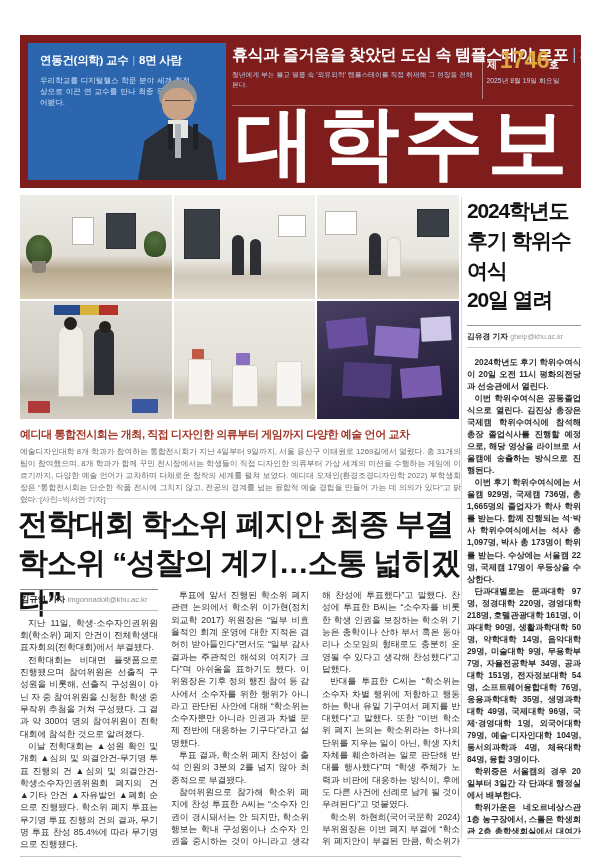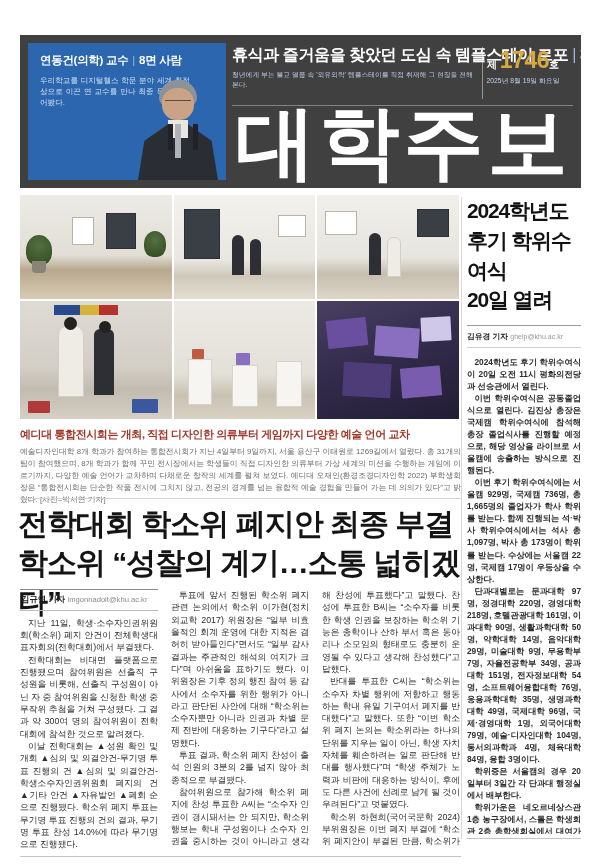--- a/index.html
+++ b/index.html
@@ -1,20 +1,20 @@
 <!DOCTYPE html>
 <html><head>
 <meta charset="utf-8">
 <style>
   html,body{margin:0;padding:0;}
   body{width:601px;height:866px;background:#ffffff;font-family:"Liberation Sans",sans-serif;}
   .page{position:relative;width:601px;height:866px;background:#fff;overflow:hidden;}
 
   
-  .band{position:absolute;left:20px;top:35px;width:561px;height:153px;background:#404040;}
+  .band{position:absolute;left:20px;top:35px;width:561px;height:153px;background:#7f1d1d;}
   .teaser-left{position:absolute;left:8px;top:8px;width:198px;height:137px;background:#2b66af;overflow:hidden;}
   .tl-title{position:absolute;left:12px;top:10px;color:#fff;font-size:11.5px;font-weight:bold;letter-spacing:-0.3px;white-space:nowrap;}
   .tl-title .pageref{font-weight:bold;}
   .tl-sep{color:#9db9dd;font-weight:normal;padding:0 4px;}
   .tl-body{position:absolute;left:12px;top:32px;width:150px;color:#cfe0f2;font-size:7.6px;line-height:1.45;text-align:justify;}
   
   .portrait{position:absolute;right:2px;bottom:0;width:92px;height:102px;}
   .p-hair{position:absolute;left:27px;top:2px;width:38px;height:26px;background:#8d9296;border-radius:18px 18px 8px 8px;}
   .p-face{position:absolute;left:30px;top:10px;width:32px;height:32px;background:#caa386;border-radius:46%;}
   .p-glasses{position:absolute;left:33px;top:22px;width:26px;height:7px;border-top:1.5px solid #5a4b40;}
@@ -182,21 +182,21 @@
   <div class="headline">전학대회 학소위 폐지안 최종 부결
 학소위 “성찰의 계기…소통 넓히겠다”</div>
 
   <div class="main-body">
     <div class="byline">
       <span>김규연 기자</span>
       <span class="email">imgonnadoit@khu.ac.kr</span>
     </div>
   <p>지난 11일, 학생·소수자인권위원회(학소위) 폐지 안건이 전체학생대표자회의(전학대회)에서 부결됐다.</p>
       <p>전학대회는 비대면 플랫폼으로 진행됐으며 참여위원은 선출직 구성원을 비롯해, 선출직 구성원이 아닌 자 중 참여위원을 신청한 학생 중 무작위 추첨을 거쳐 구성됐다. 그 결과 약 300여 명의 참여위원이 전학대회에 참석한 것으로 알려졌다.</p>
-      <p>이날 전학대회는 ▲성원 확인 및 개회 ▲심의 및 의결안건-무기명 투표 진행의 건 ▲심의 및 의결안건-학생소수자인권위원회 폐지의 건 ▲기타 안건 ▲자유발언 ▲폐회 순으로 진행됐다. 학소위 폐지 투표는 무기명 투표 진행의 건의 결과, 무기명 투표 찬성 14.0%에 따라 무기명으로 진행됐다.</p>
+      <p>이날 전학대회는 ▲성원 확인 및 개회 ▲심의 및 의결안건-무기명 투표 진행의 건 ▲심의 및 의결안건-학생소수자인권위원회 폐지의 건 ▲기타 안건 ▲자유발언 ▲폐회 순으로 진행됐다. 학소위 폐지 투표는 무기명 투표 진행의 건의 결과, 무기명 투표 찬성 85.4%에 따라 무기명으로 진행됐다.</p>
       <p>투표에 앞서 진행된 학소위 폐지 관련 논의에서 학소위 이가현(정치외교학 2017) 위원장은 “일부 비효율적인 회계 운영에 대한 지적은 겸허히 받아들인다”면서도 “일부 감사 결과는 주관적인 해석의 여지가 크다”며 아쉬움을 표하기도 했다. 이 위원장은 기후 정의 행진 참여 등 감사에서 소수자를 위한 행위가 아니라고 판단된 사안에 대해 “학소위는 소수자뿐만 아니라 인권과 차별 문제 전반에 대응하는 기구다”라고 설명했다.</p>
       <p>투표 결과, 학소위 폐지 찬성이 출석 인원의 3분의 2를 넘지 않아 최종적으로 부결됐다.</p>
       <p>참여위원으로 참가해 학소위 폐지에 찬성 투표한 A씨는 “소수자 인권이 경시돼서는 안 되지만, 학소위 행보는 학내 구성원이나 소수자 인권을 중시하는 것이 아니라고 생각해 찬성에 투표했다”고 말했다. 찬성에 투표한 B씨는 “소수자를 비롯한 학생 인권을 보장하는 학소위 기능은 총학이나 산하 부서 혹은 동아리나 소모임의 형태로도 충분히 운영될 수 있다고 생각해 찬성했다”고 답했다.</p>
       <p>반대를 투표한 C씨는 “학소위는 소수자 차별 행위에 저항하고 행동하는 학내 유일 기구여서 폐지를 반대했다”고 말했다. 또한 “이번 학소위 폐지 논의는 학소위라는 하나의 단위를 지우는 일이 아닌, 학생 자치 자체를 훼손하려는 일로 판단해 반대를 행사했다”며 “학생 주체가 노력과 비판에 대응하는 방식이, 후에도 다른 사건에 선례로 남게 될 것이 우려된다”고 덧붙였다.</p>
       <p>학소위 하현희(국어국문학 2024) 부위원장은 이번 폐지 부결에 “학소위 폐지안이 부결된 만큼, 학소위가 경희대 안에서 존재해야 한다고 다시 생각하게 됐다”고 말했다. “다만, 전학대회가 개최된 계기인 감사 결과가 학소위 입장에서는 동의되지 않는 부분이 있다”며 “문제로 지적된 점이 학소위만의 현저한 문제로 파악되는 게 아쉽다”고 답했다. 이어 “회칙만능주의를 경계하지만, 정확한 회칙이 만들어지길 바란다”고 말했다.</p>
     </div>
   <div class="bottom-rule"></div>
 
   <div class="side-vline"></div>
   <div class="side">

